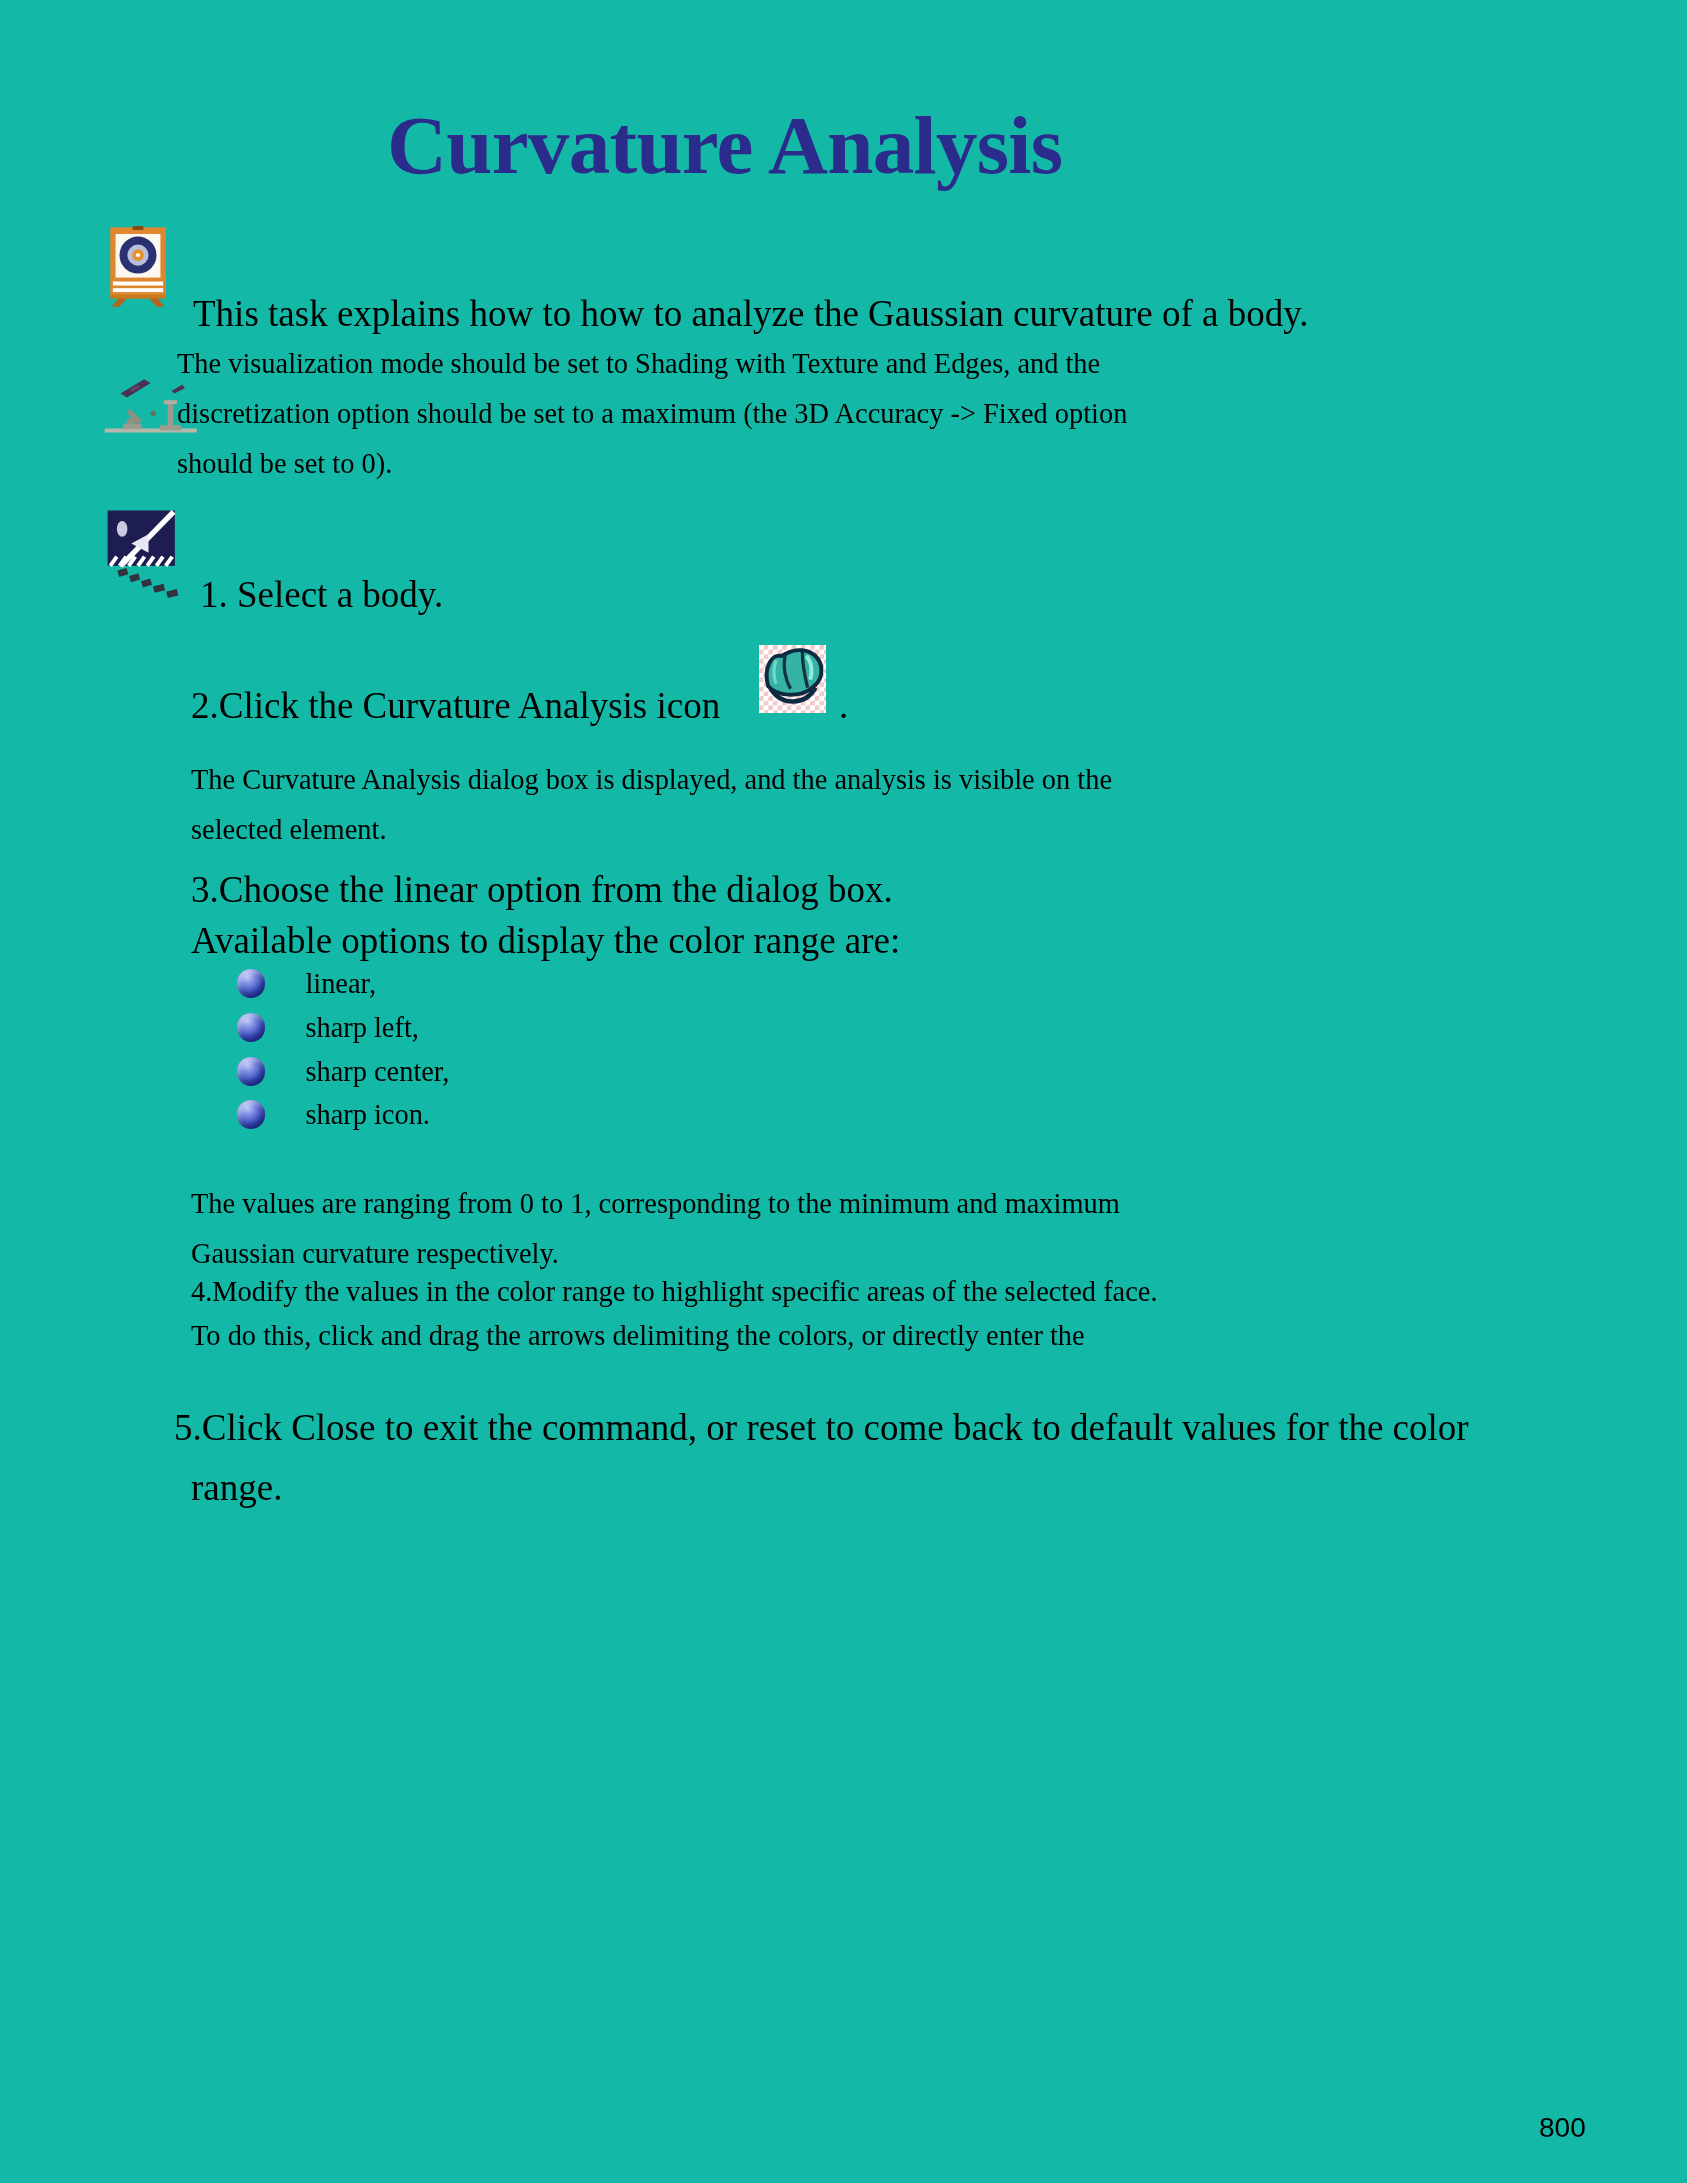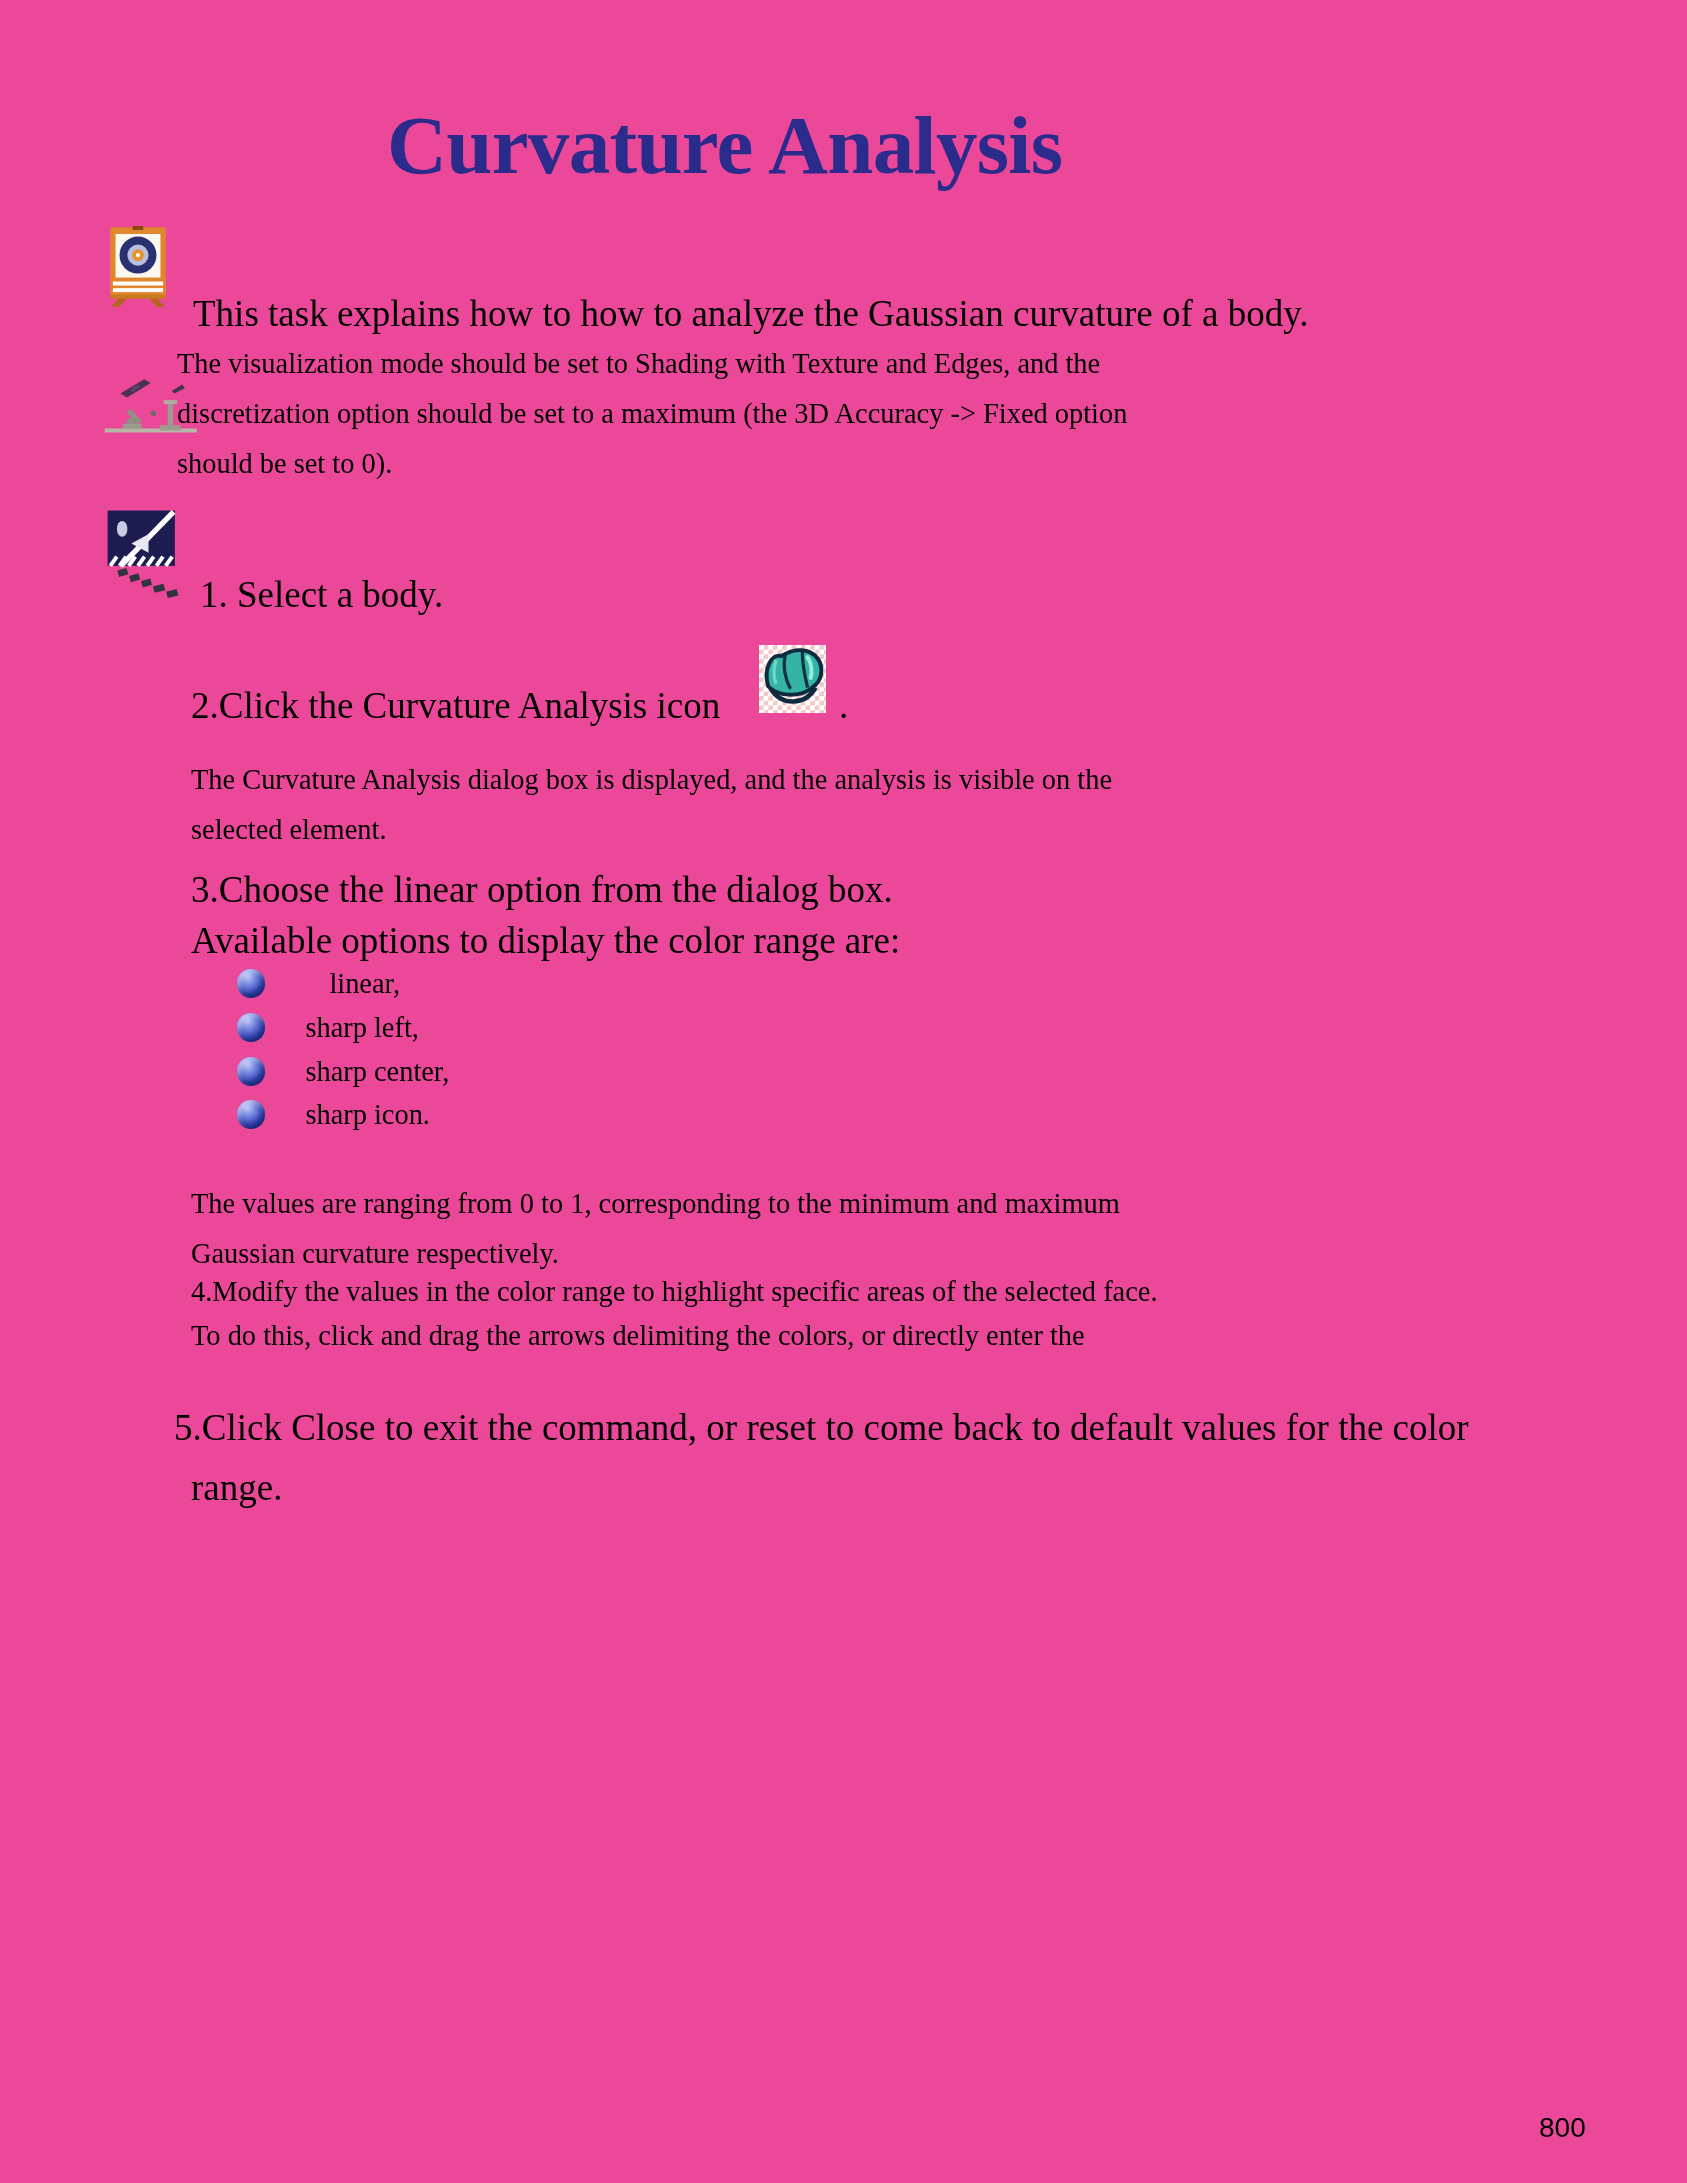--- a/index.html
+++ b/index.html
@@ -1,19 +1,19 @@
 <!DOCTYPE html>
 <html style="font-size:10.6px"><head>
 <meta charset="utf-8">
 <style>
   html,body{margin:0;padding:0;background:#ffffff;}
   .page{
     position:relative;
     width:1687px;height:2183px;
-    background:#ec4899;
+    background:#14b8a6;
     font-family:"Liberation Serif", serif;
     color:#000000;
     overflow:hidden;
   }
   .abs{position:absolute;}
   .title{
     font-size:83px;
     font-weight:bold;
     color:#2b2b8c;
     white-space:nowrap;
@@ -130,21 +130,21 @@
 
   <div class="abs lines" style="left:191px;top:755px;">
       <div>The Curvature Analysis dialog box is displayed, and the analysis is visible on the</div>
       <div>selected element.</div>
     </div>
 
   <div class="abs body-text" style="left:191px;top:865px;">3.Choose the linear option from the dialog box.</div>
 
   <div class="abs body-text" style="left:191px;top:916px;">Available options to display the color range are:</div>
 
-  <div class="option-row" style="left:237px;top:967px;gap:24px;">
+  <div class="option-row" style="left:237px;top:967px;">
     <span class="sphere"></span>
     <span class="option-label">linear,</span>
   </div>
   <div class="option-row" style="left:237px;top:1011px;">
     <span class="sphere"></span>
     <span class="option-label">sharp left,</span>
   </div>
   <div class="option-row" style="left:237px;top:1055px;">
     <span class="sphere"></span>
     <span class="option-label">sharp center,</span>

